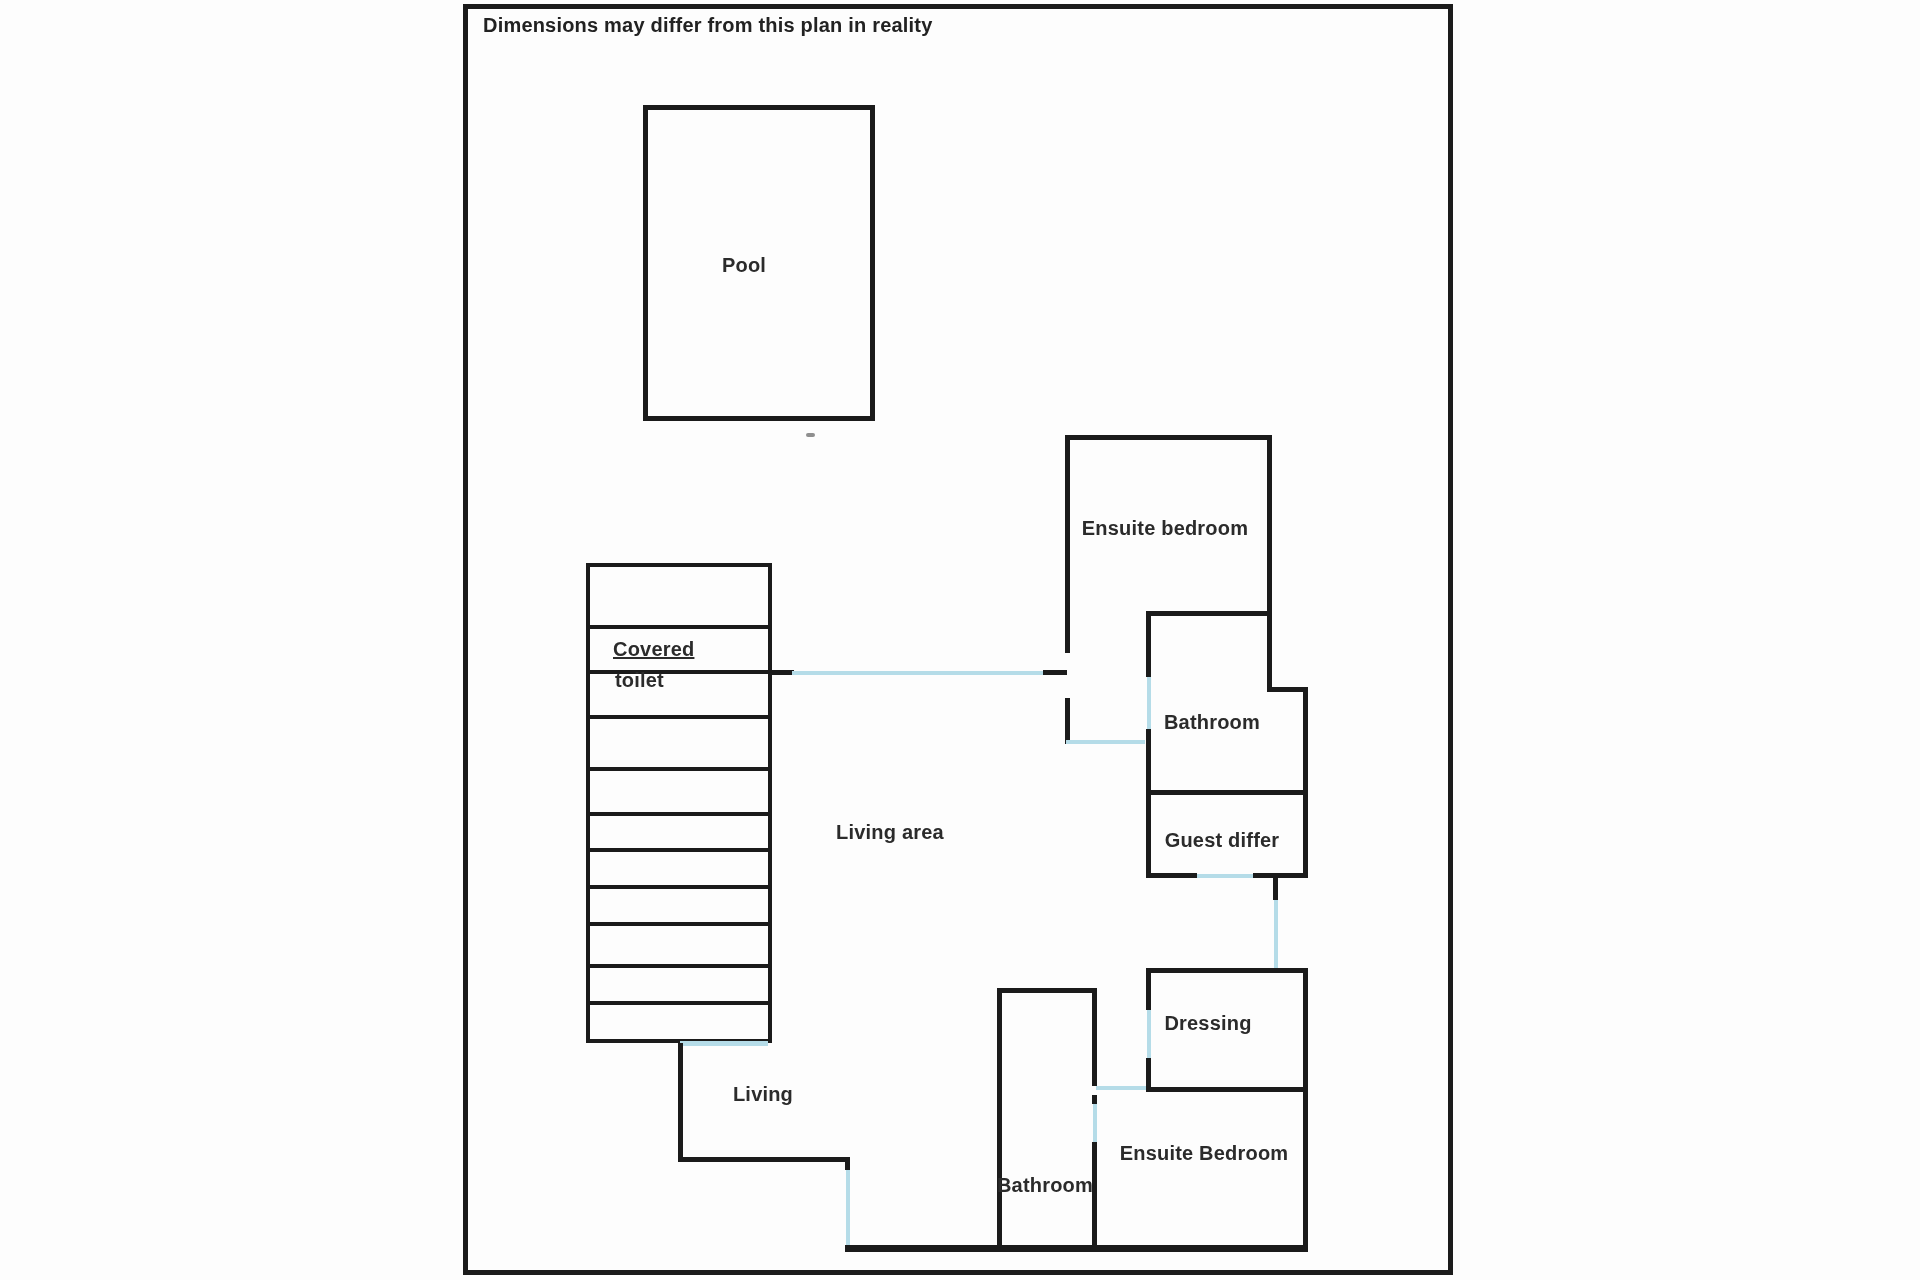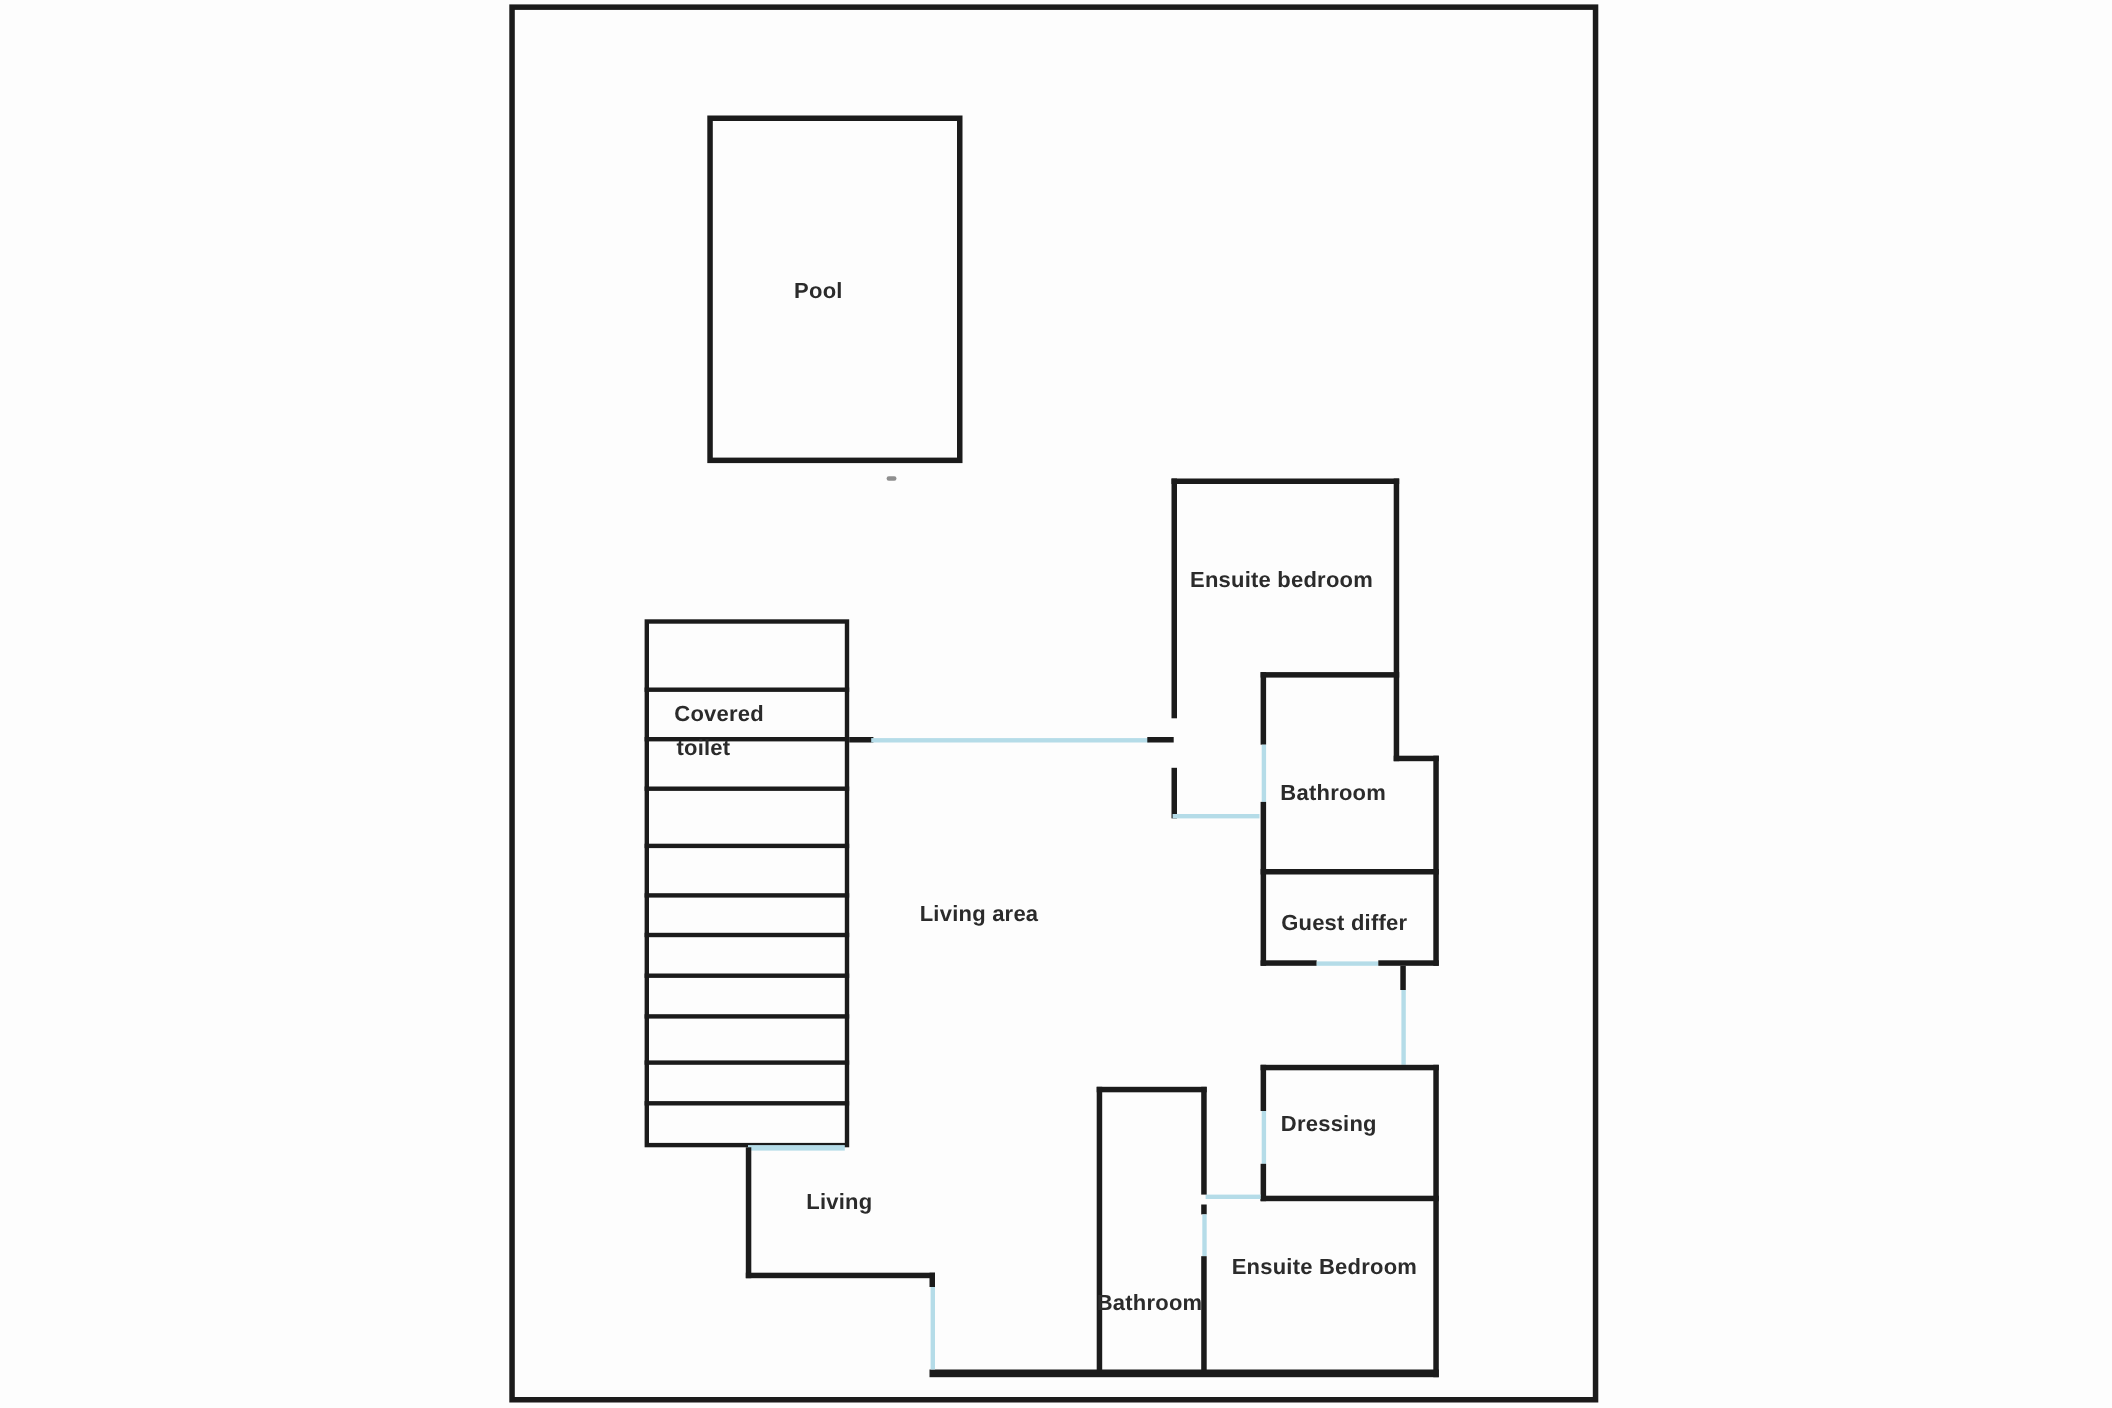--- a/index.html
+++ b/index.html
@@ -34,38 +34,39 @@
   }
   .dot{position:absolute;background:#8f8f8f;border-radius:2px;}
 </style>
 </head>
 <body>
 
 <div class="plan">
 
   <div class="box" style="left:463px;top:4px;width:990px;height:1271px;"></div>
 
+  <div class="title">Dimensions may differ from this plan in reality</div>
 
   <div class="box" style="left:643px;top:105px;width:232px;height:316px;"></div>
   <div class="label" style="left:744px;top:265px;">Pool</div>
   <div class="dot" style="left:806px;top:433px;width:9px;height:4px;"></div>
 
   <div class="box" style="left:586px;top:563px;width:186px;height:480px;border-width:4px;"></div>
   <div class="w" style="left:586px;top:625px;width:186px;height:4px;"></div>
   <div class="w" style="left:586px;top:670px;width:186px;height:4px;"></div>
   <div class="w" style="left:586px;top:715px;width:186px;height:4px;"></div>
   <div class="w" style="left:586px;top:767px;width:186px;height:4px;"></div>
   <div class="w" style="left:586px;top:812px;width:186px;height:4px;"></div>
   <div class="w" style="left:586px;top:848px;width:186px;height:4px;"></div>
   <div class="w" style="left:586px;top:885px;width:186px;height:4px;"></div>
   <div class="w" style="left:586px;top:922px;width:186px;height:4px;"></div>
   <div class="w" style="left:586px;top:964px;width:186px;height:4px;"></div>
   <div class="w" style="left:586px;top:1001px;width:186px;height:4px;"></div>
   <div class="d" style="left:680px;top:1041px;width:88px;height:5px;"></div>
-  <div class="label-left" style="left:613px;top:638px;">Covered</div>
+  <div class="label-left" style="left:613px;top:638px;text-decoration:underline;">Covered</div>
   <div class="label-left" style="left:615px;top:669px;">toilet</div>
 
   <div class="w" style="left:772px;top:670px;width:22px;height:5px;"></div>
   <div class="d" style="left:792px;top:671px;width:253px;height:4px;"></div>
   <div class="w" style="left:1043px;top:670px;width:24px;height:5px;"></div>
 
   <div class="label" style="left:890px;top:832px;">Living area</div>
 
   <div class="w" style="left:1065px;top:435px;width:207px;height:5px;"></div>
   <div class="w" style="left:1065px;top:435px;width:5px;height:218px;"></div>

